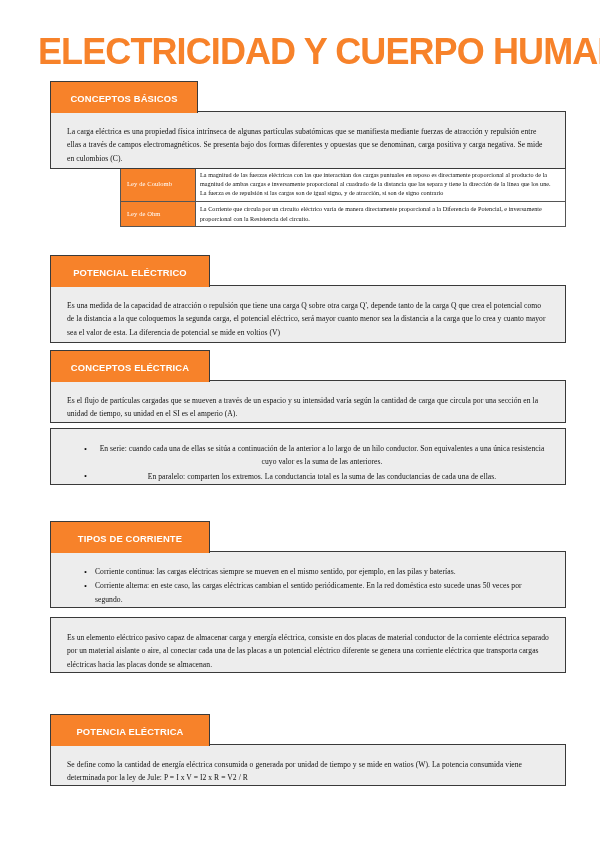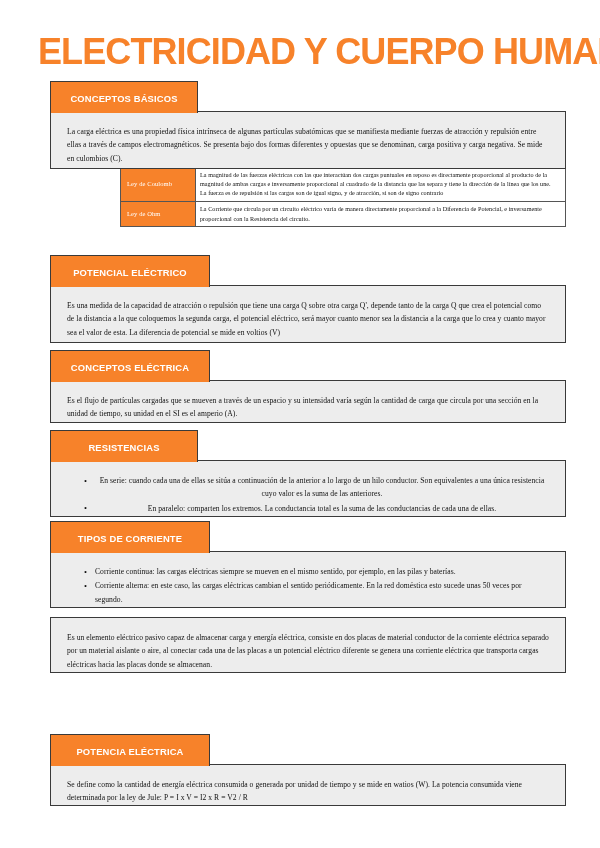--- a/index.html
+++ b/index.html
@@ -196,23 +196,20 @@
     <div class="section" style="top:350px;">
       <div class="sec-tab wide">
         <span class="sec-tab-label">CONCEPTOS ELÉCTRICA</span>
       </div>
       <div class="sec-body" style="min-height:43px;">
         <p>Es el flujo de partículas cargadas que se mueven a través de un espacio y su intensidad varía según la cantidad de carga que circula por una sección en la unidad de tiempo, su unidad en el SI es el amperio (A).</p>
       </div>
     </div>
 
     <div class="section" style="top:430px;">
-      <div class="sec-tab">
-        <span class="sec-tab-label">RESISTENCIAS</span>
-      </div>
       <div class="sec-body" style="min-height:49px;text-align:center;">
         <ul>
           <li>En serie: cuando cada una de ellas se sitúa a continuación de la anterior a lo largo de un hilo conductor. Son equivalentes a una única resistencia cuyo valor es la suma de las anteriores.</li>
           <li>En paralelo: comparten los extremos. La conductancia total es la suma de las conductancias de cada una de ellas.</li>
         </ul>
       </div>
     </div>
 
     <div class="section" style="top:521px;border-radius:15px;">
       <div class="sec-tab wide">
@@ -225,21 +222,21 @@
         </ul>
       </div>
     </div>
 
     <div class="section" style="top:619px;">
       <div class="sec-body" style="min-height:56px;">
         <p>Es un elemento eléctrico pasivo capaz de almacenar carga y energía eléctrica, consiste en dos placas de material conductor de la corriente eléctrica separado por un material aislante o aire, al conectar cada una de las placas a un potencial eléctrico diferente se genera una corriente eléctrica que transporta cargas eléctricas hacia las placas donde se almacenan.</p>
       </div>
     </div>
 
-    <div class="section" style="top:734px;">
+    <div class="section" style="top:714px;">
       <div class="sec-tab wide">
         <span class="sec-tab-label">POTENCIA ELÉCTRICA</span>
       </div>
       <div class="sec-body" style="min-height:41px;">
         <p>Se define como la cantidad de energía eléctrica consumida o generada por unidad de tiempo y se mide en watios (W). La potencia consumida viene determinada por la ley de Jule: P = I x V = I2 x R = V2 / R</p>
       </div>
     </div>
 
   </div>
 </div>

